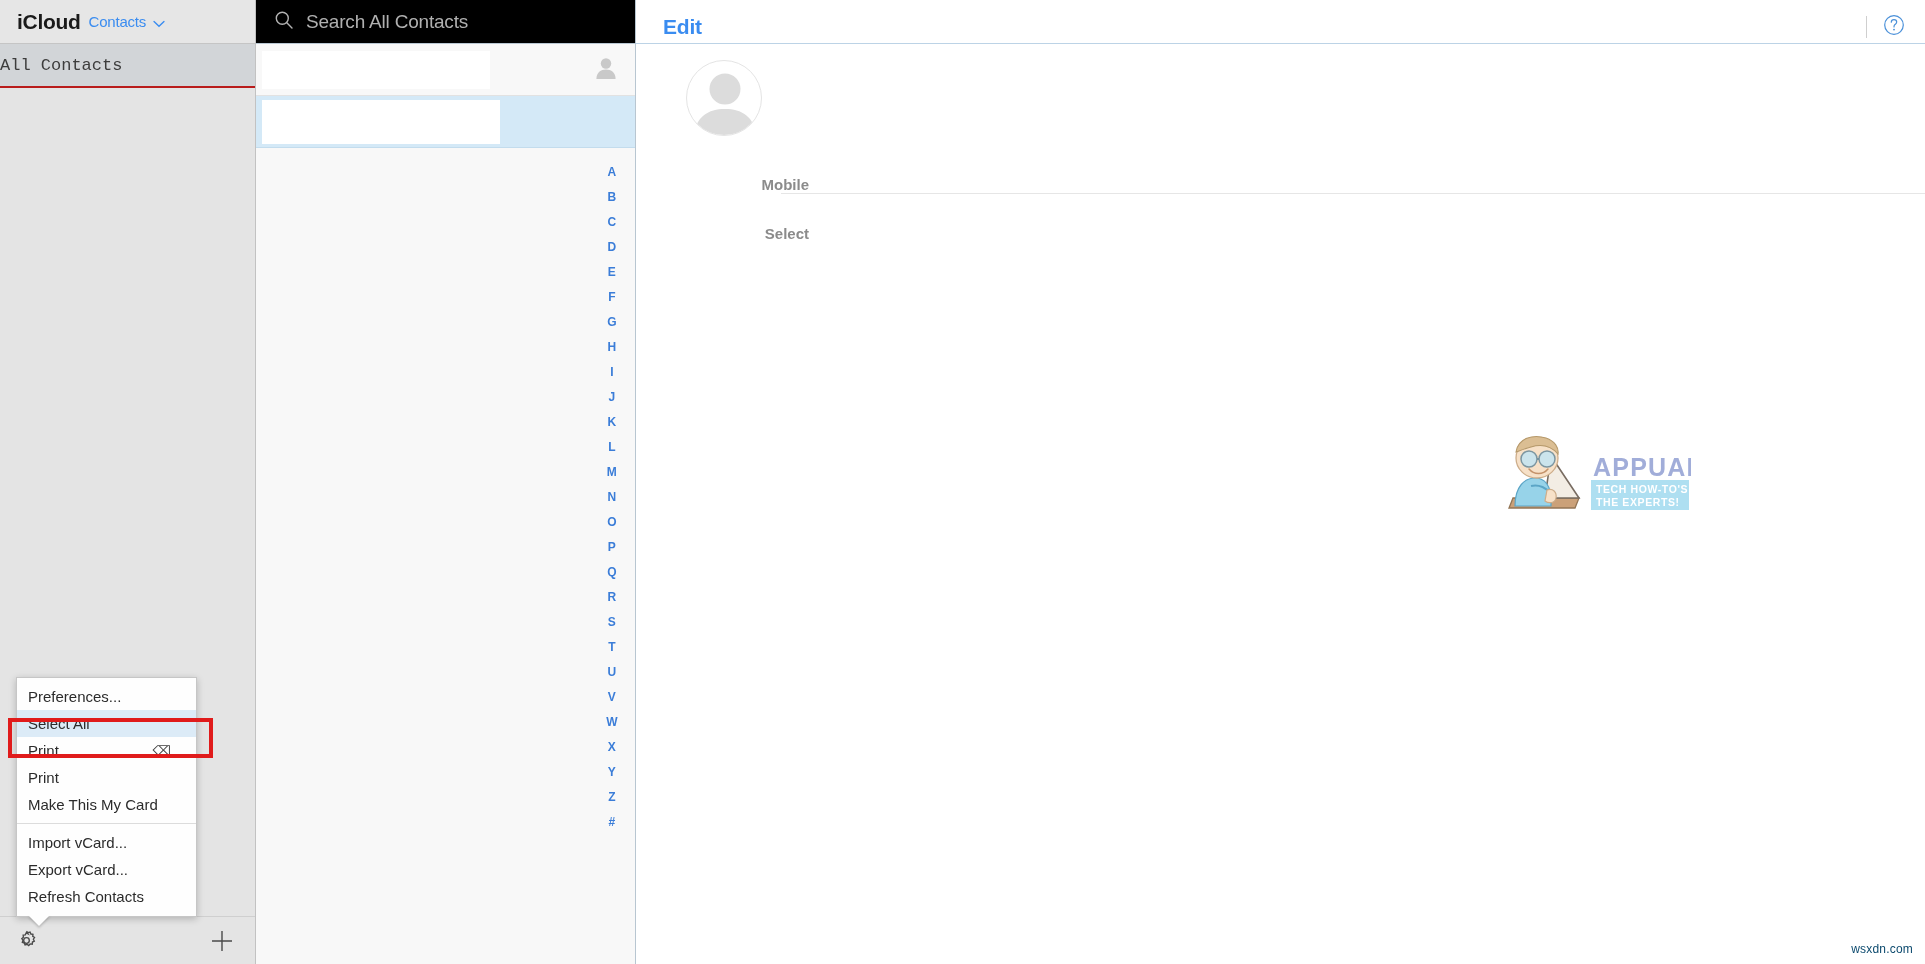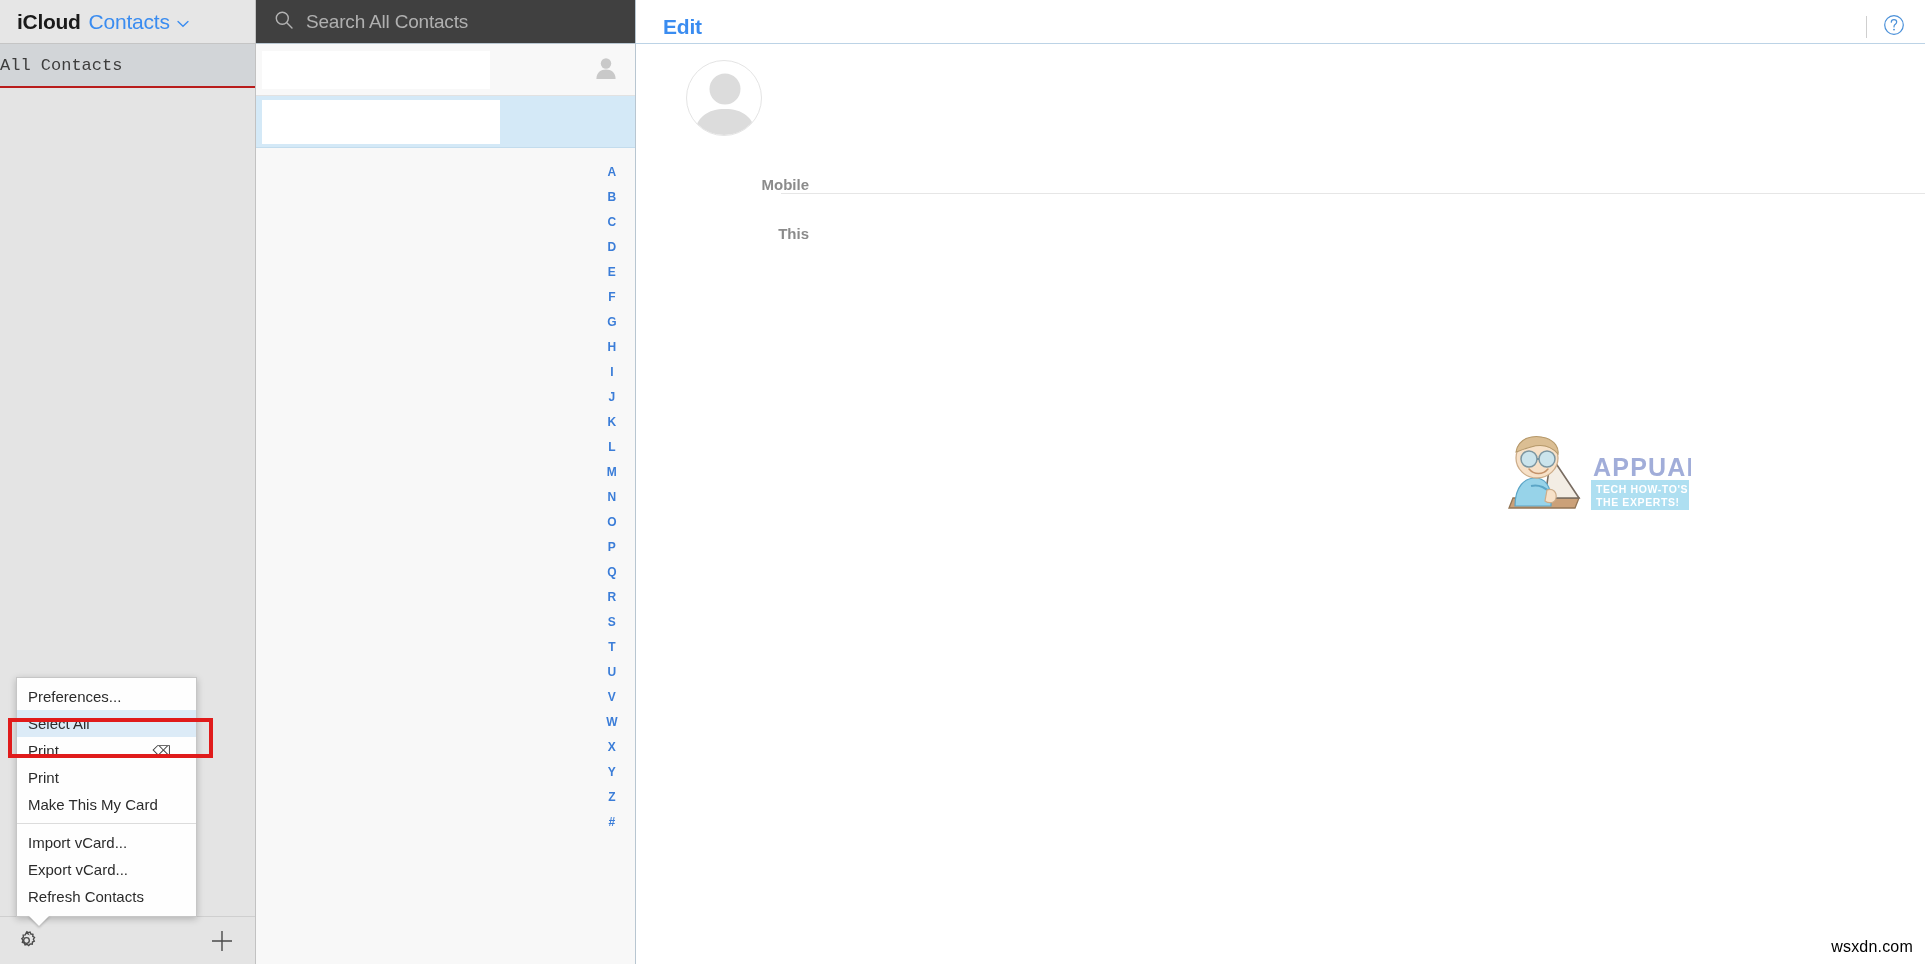--- a/index.html
+++ b/index.html
@@ -23,21 +23,21 @@
     height: 44px;
     background: #e6e6e6;
     border-bottom: 1px solid #c5c5c5;
     display: flex; align-items: center;
     padding-left: 17px;
   }
   .brand-icloud {
     font-size: 21px; color: #1a1a1a; font-weight: 600; letter-spacing: -0.3px;
   }
   .brand-app {
-    font-size: 21px; color: #3a8cf0; margin-left: 8px; font-weight: 400; letter-spacing: -0.2px;
+    font-size: 15px; color: #3a8cf0; margin-left: 8px; font-weight: 400; letter-spacing: -0.2px;
   }
   .brand-chevron {
     margin-left: 7px; color: #3a8cf0; font-size: 13px; line-height: 1;
     transform: translateY(2px);
   }
   .group-item {
     height: 44px;
     display: flex; align-items: center;
     font-size: 17px;
     color: #3d3d3d;
@@ -100,21 +100,21 @@
   
   .list-col {
     width: 380px; flex: 0 0 380px;
     height: 964px;
     background: #f8f8f8;
     border-right: 1px solid #b8c6d1;
     position: relative;
   }
   .search-bar {
     height: 44px;
-    background: #404040;
+    background: #000000;
     border-bottom: 1px solid #b9c7d2;
     display: flex; align-items: center;
     padding-left: 18px;
   }
   .search-placeholder {
     font-size: 19px; color: #b0b0b0; margin-left: 12px; letter-spacing: -0.2px;
   }
   .contact-row {
     height: 52px;
     display: flex; align-items: center; justify-content: space-between;
@@ -178,21 +178,21 @@
   }
   .field-underline { border-bottom: 1px solid #e6e6e6; margin-left: 145px; }
 
   
   .watermark-brand {
     position: absolute; left: 865px; top: 428px;
     width: 190px; height: 90px; opacity: 0.92;
   }
   .watermark-corner {
     position: absolute; right: 12px; bottom: 8px;
-    font-size: 16px; color: #000000; letter-spacing: 0.2px;
+    font-size: 12px; color: #0c4a6e; letter-spacing: 0.2px;
   }
 </style>
 </head>
 <body>
 
 <div id="app">
 
   <div class="sidebar">
 
     <div class="sidebar-header">
@@ -349,21 +349,21 @@
 
       <div class="field-row">
         <div class="field-label">Mobile</div>
         <div class="field-value"></div>
       </div>
       <div class="field-underline"></div>
 
       <div style="height:28px"></div>
 
       <div class="field-row">
-        <div class="field-label">This</div>
+        <div class="field-label">Select</div>
         <div class="field-value"></div>
       </div>
     </div>
 
     <div class="watermark-brand">
       <svg width="190" height="90" viewBox="0 0 190 90">
 
         <path d="M12 70 L78 70 L74 80 L8 80 Z" fill="#c79a6e" stroke="#8a6a47" stroke-width="1.3"></path>
 
         <path d="M50 28 L78 70 L44 70 Z" fill="#f3ece2" stroke="#6d6054" stroke-width="1.6"></path>

